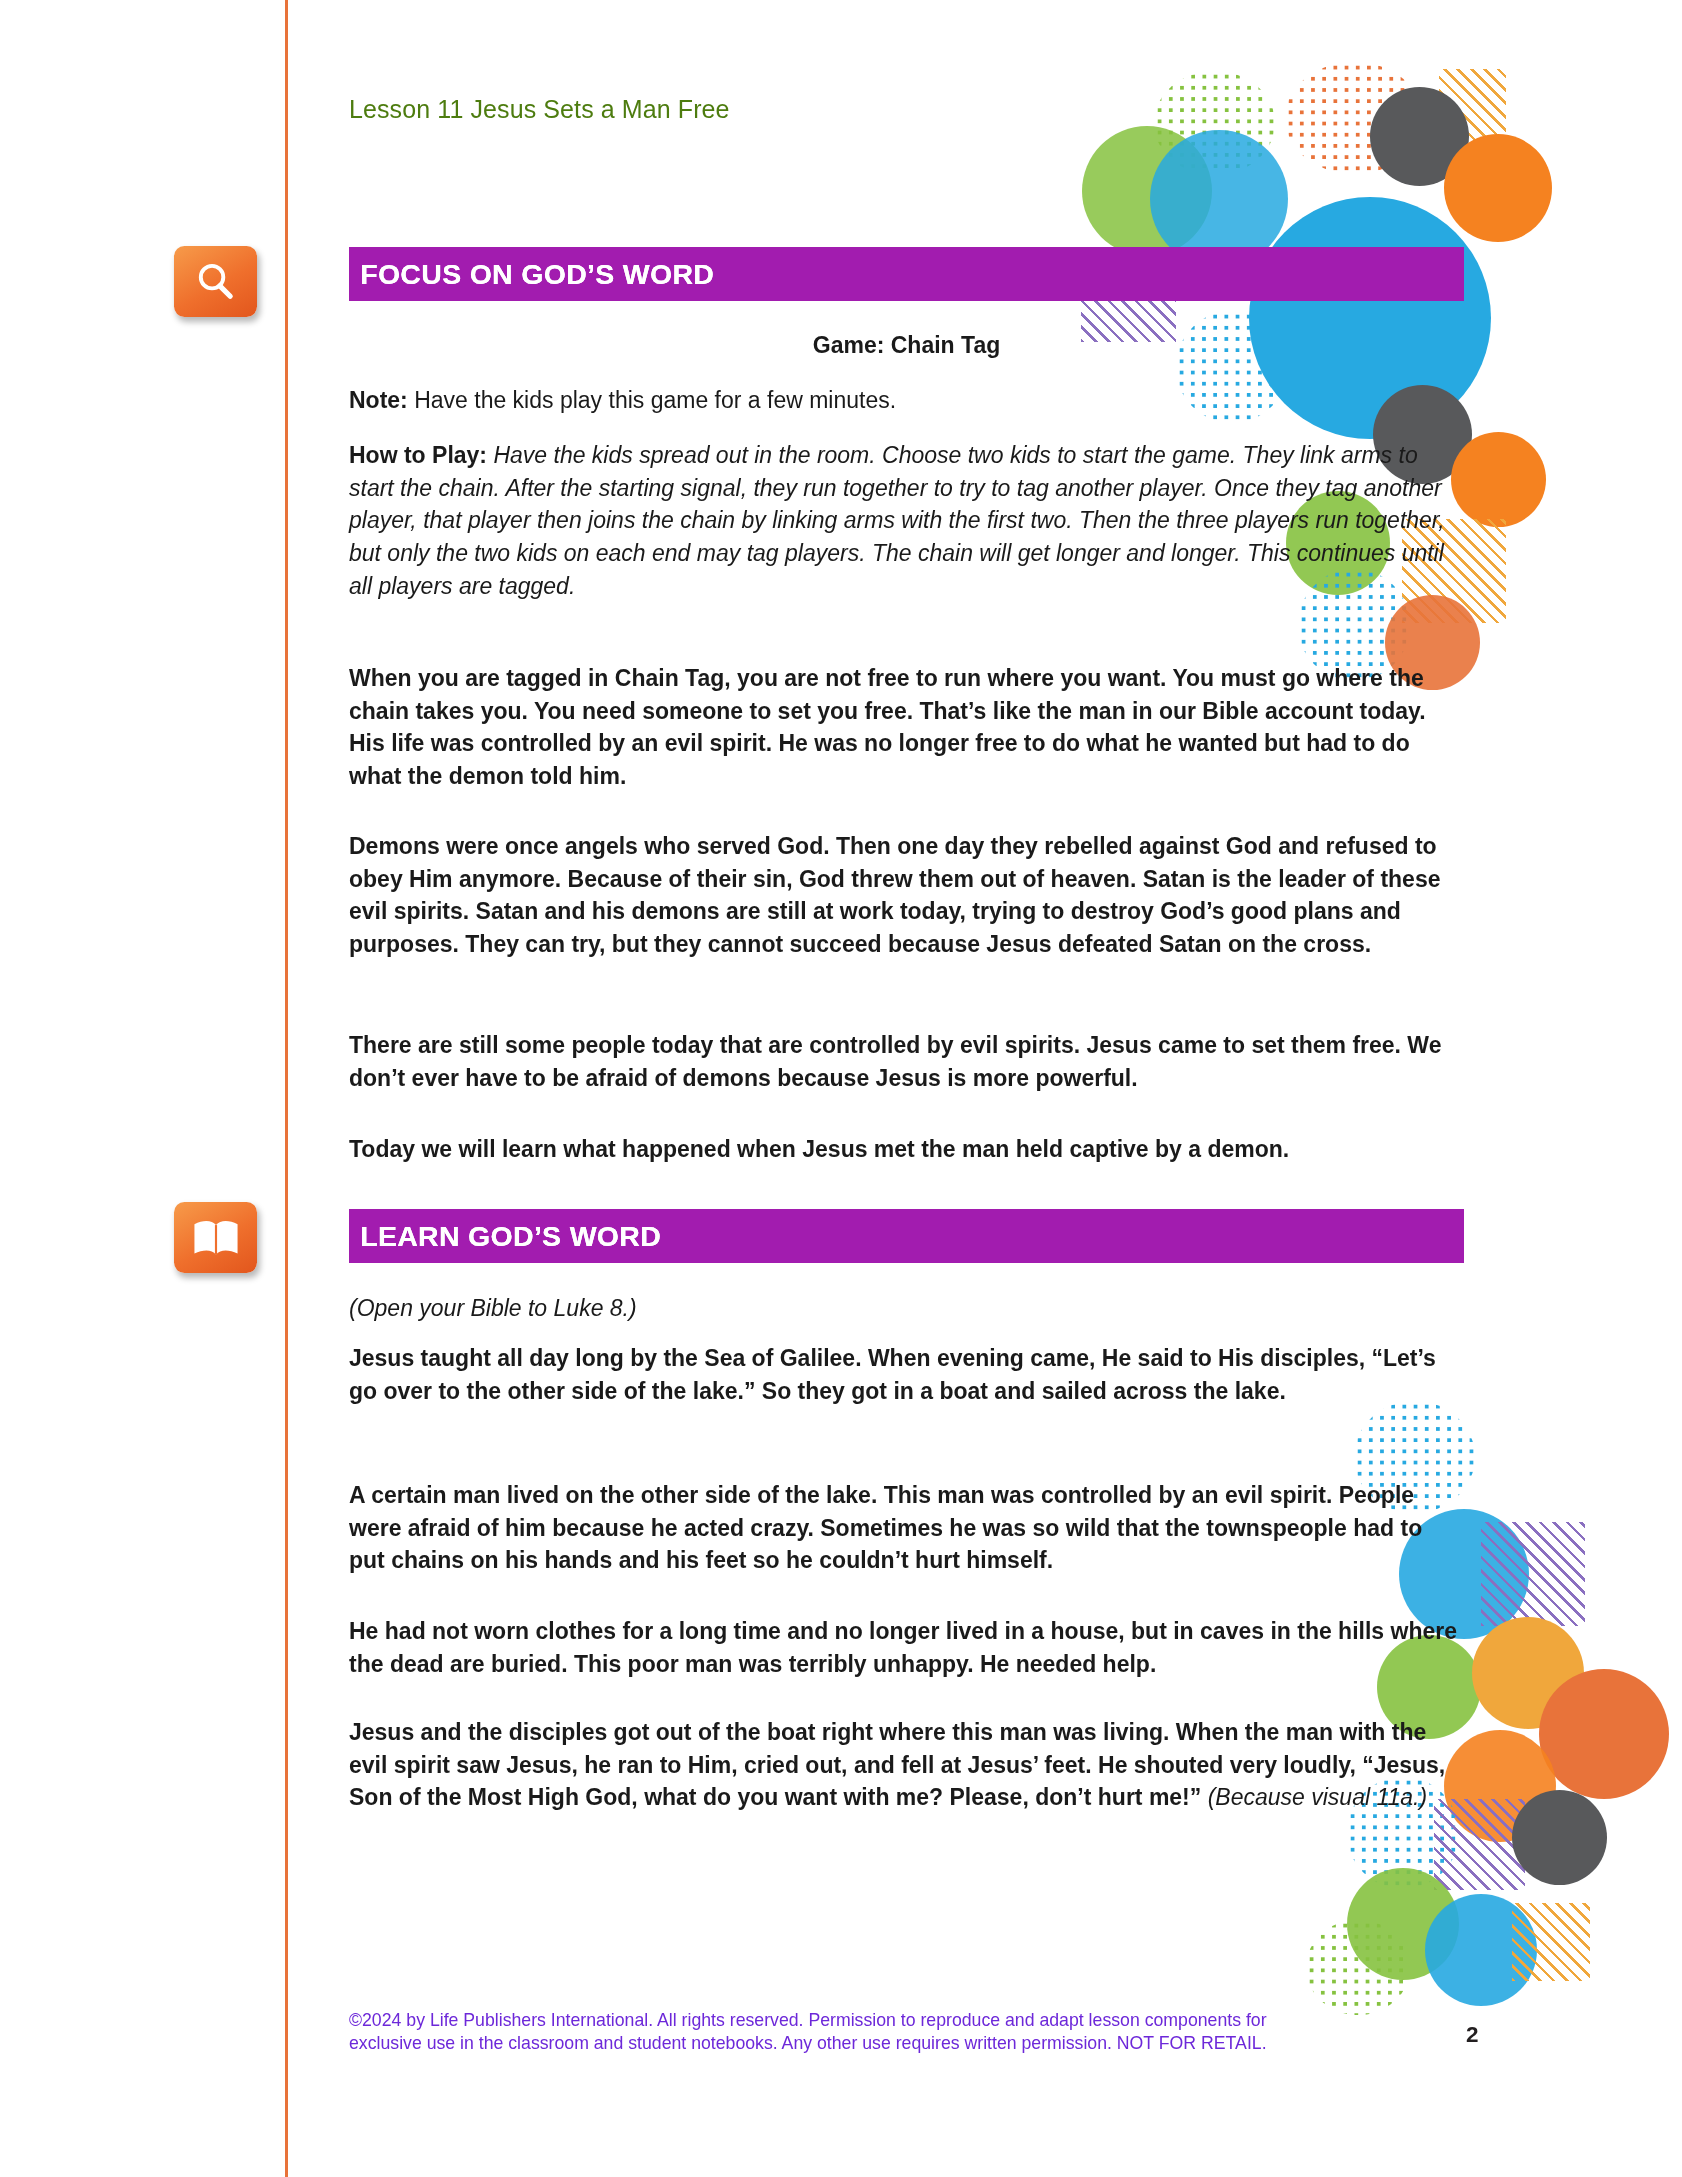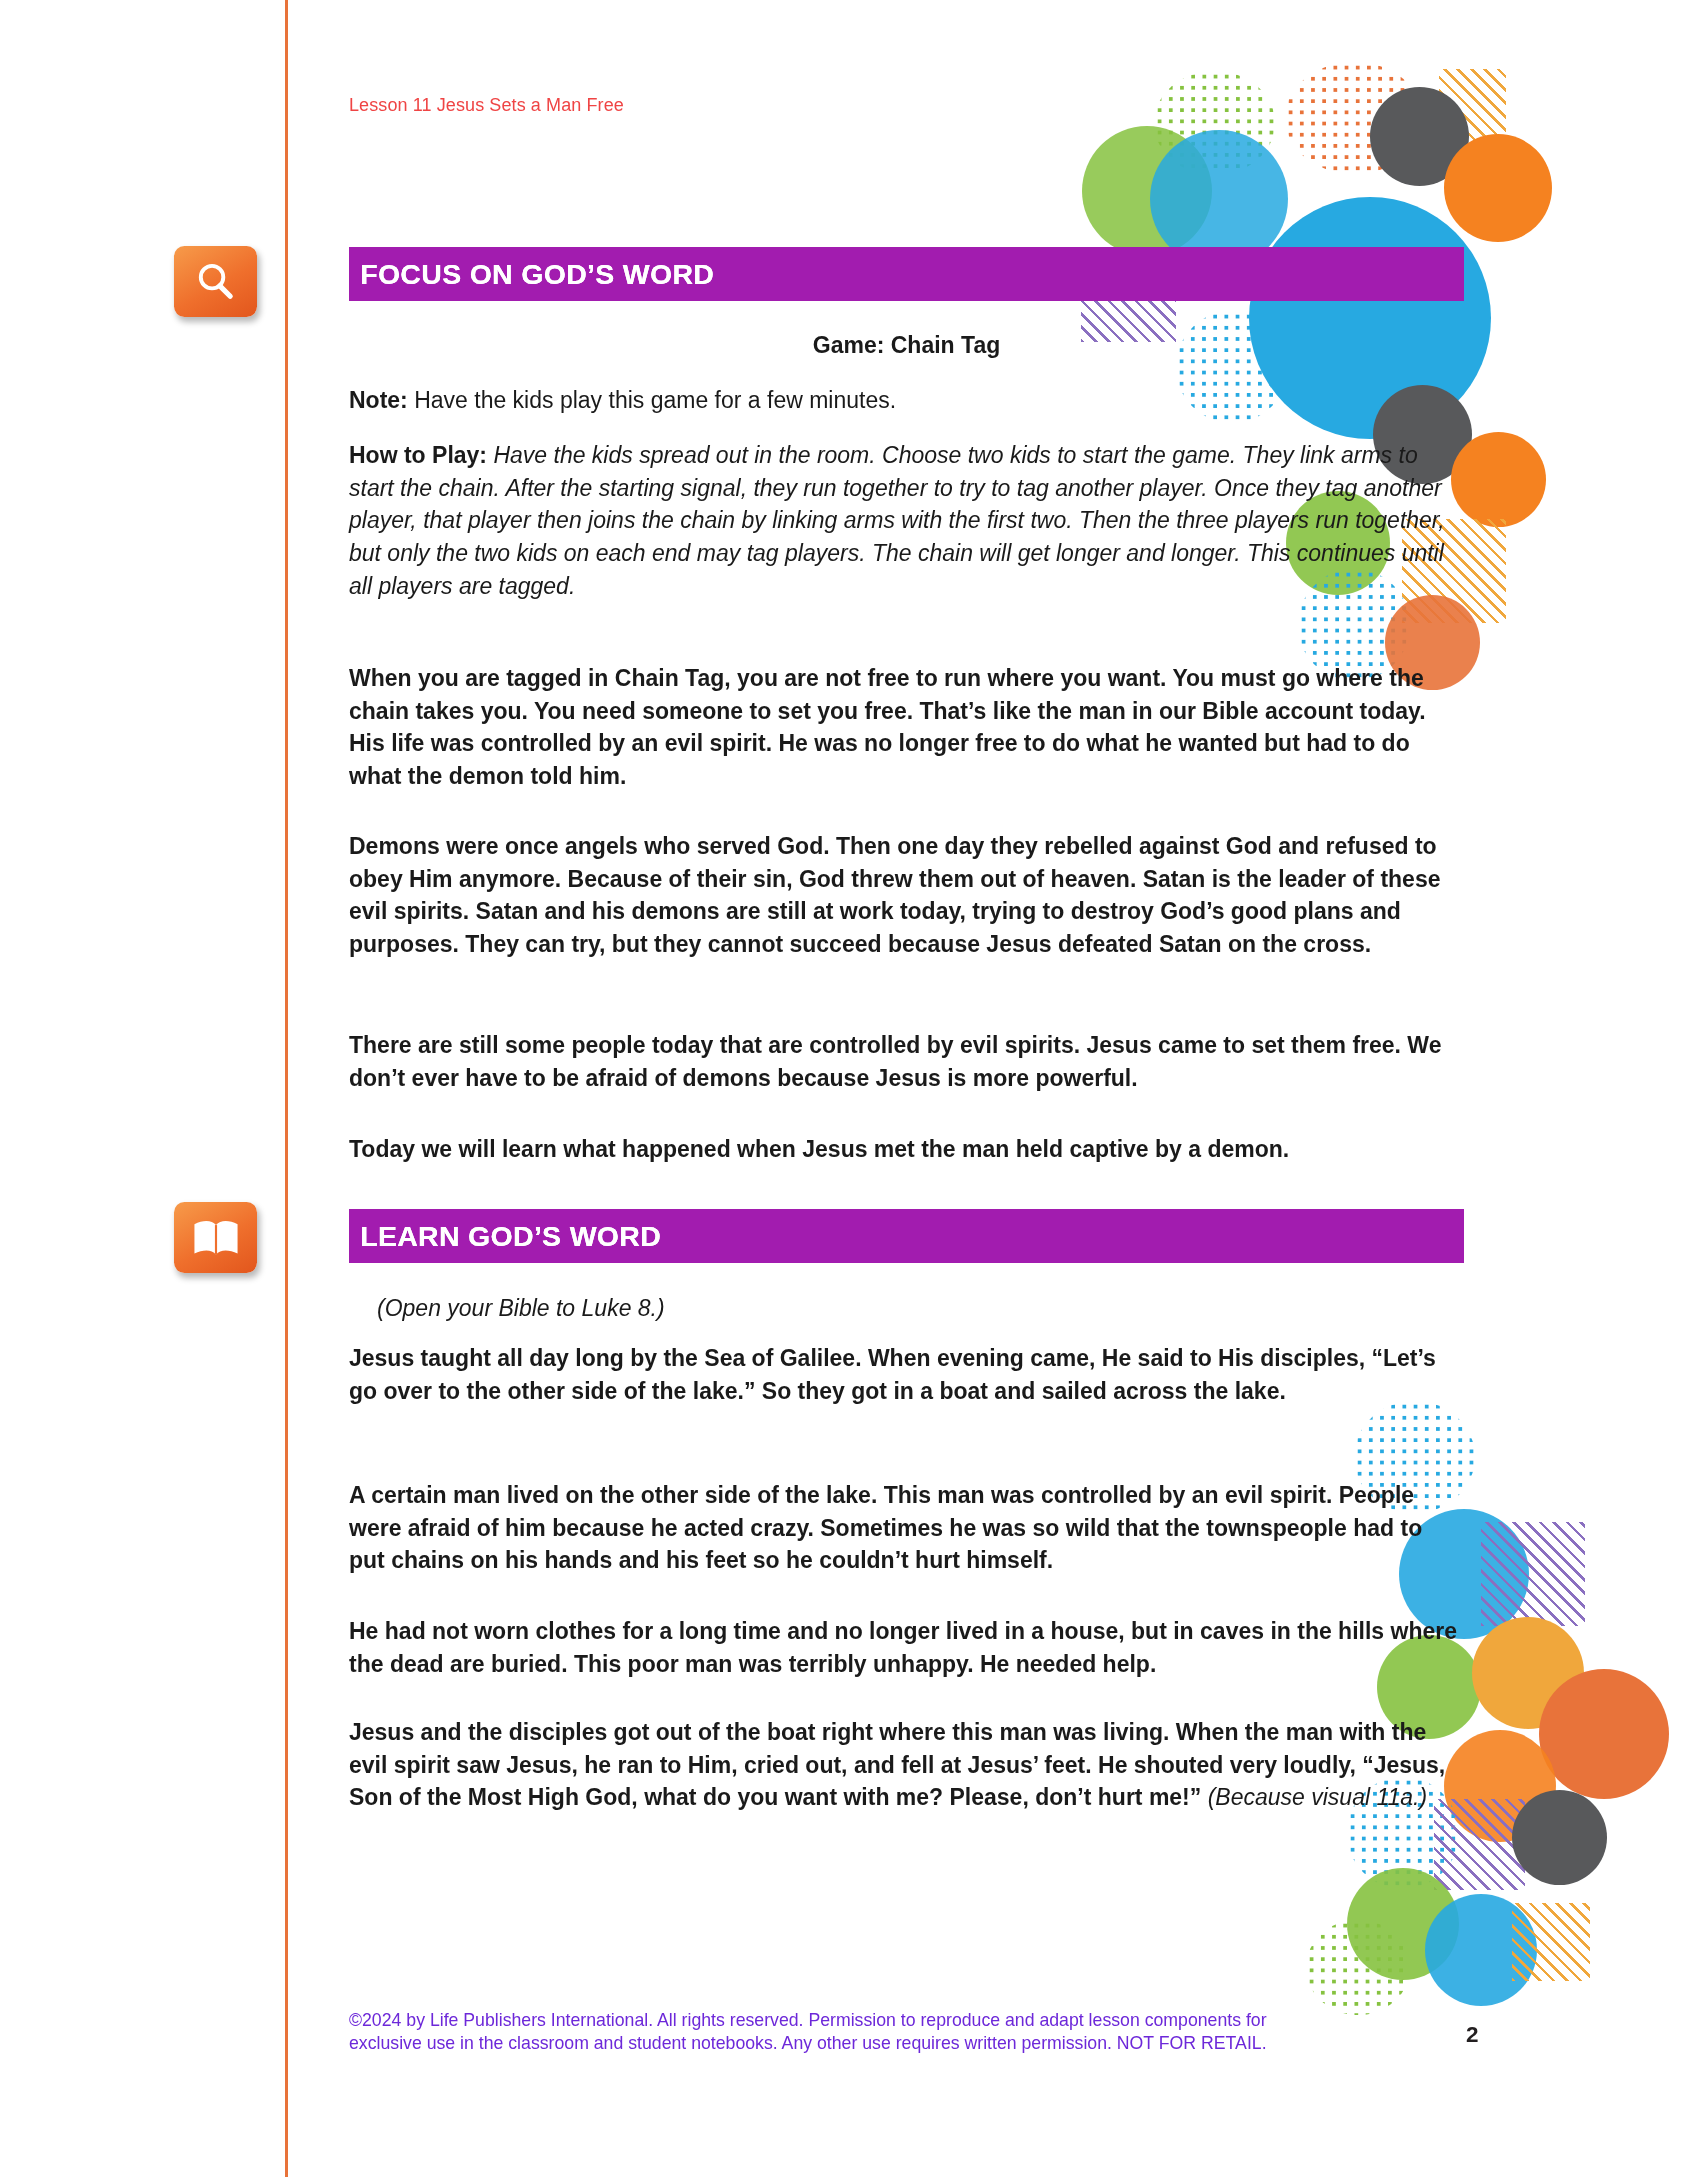--- a/index.html
+++ b/index.html
@@ -57,22 +57,22 @@
     left: 349px;
     top: 0;
     width: 1115px;
     height: 2177px;
   }
 
   .running-head {
     position: absolute;
     left: 0;
     top: 95px;
-    font-size: 18px;
-    color: #ef4444;
+    font-size: 25px;
+    color: #4d7c0f;
     letter-spacing: 0.1px;
   }
 
   .section-bar {
     position: absolute;
     left: 0;
     width: 1115px;
     height: 54px;
     background: #a21caf;
     display: flex;
@@ -107,21 +107,21 @@
     position: absolute;
     left: 0;
     width: 1115px;
     font-size: 23px;
     line-height: 1.42;
     color: #1a1a1a;
   }
   .para.bold { font-weight: bold; }
   .para .lead { font-weight: bold; }
   .para .ital { font-style: italic; font-weight: normal; }
-  .para.italic-only { font-style: italic; margin-left: 28px; }
+  .para.italic-only { font-style: italic; }
 
   .footer {
     position: absolute;
     left: 349px;
     top: 2009px;
     width: 1081px;
     font-size: 17.7px;
     line-height: 1.32;
     color: #6d28d9;
   }

